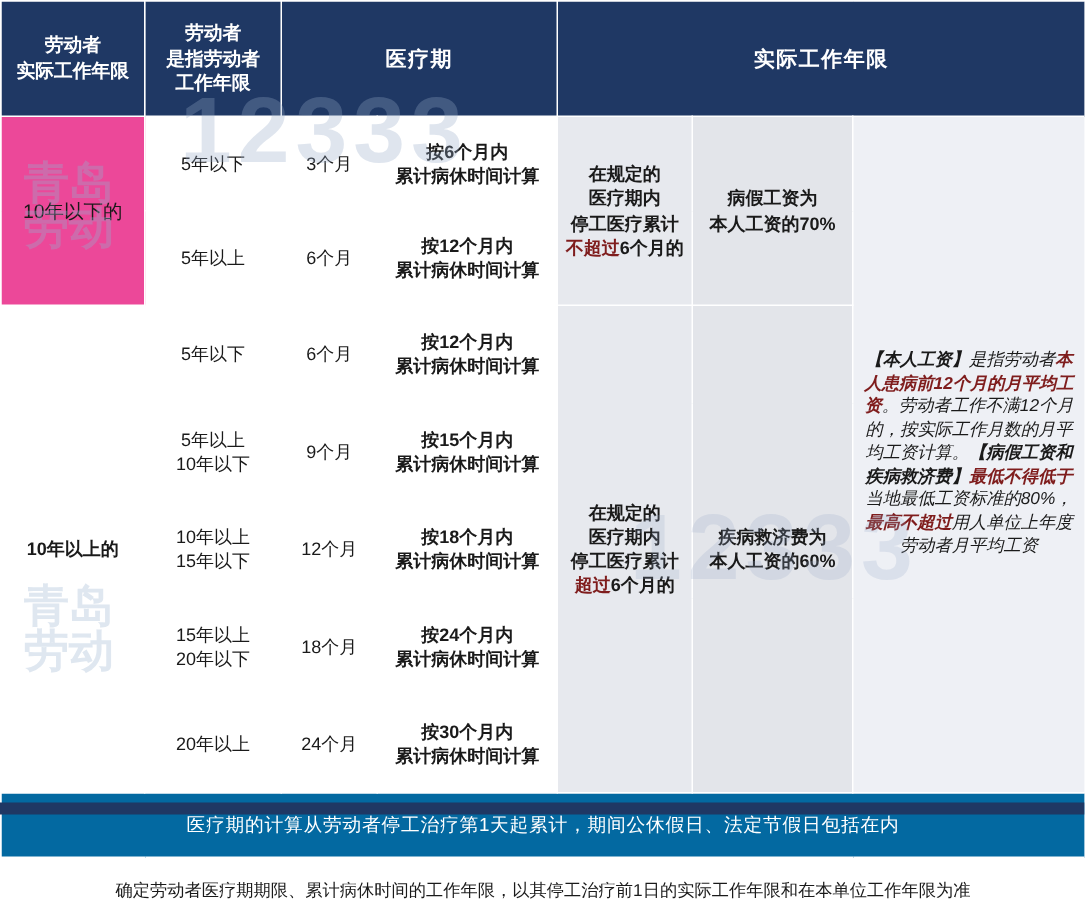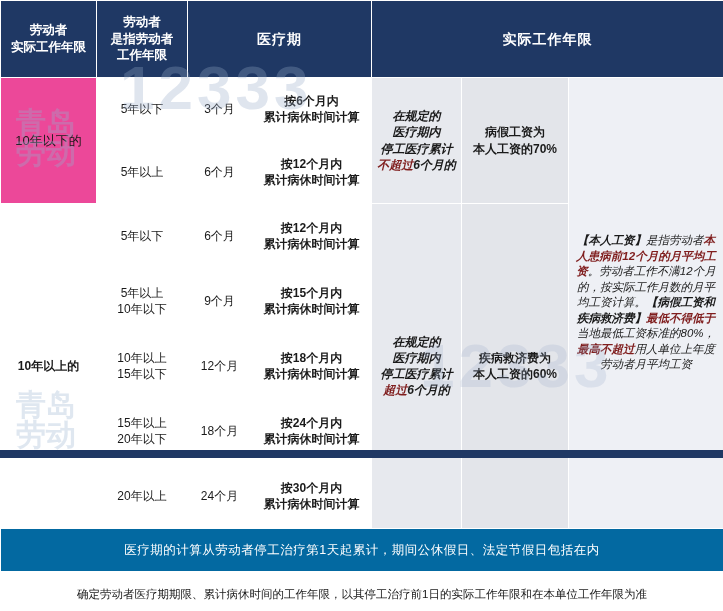--- a/index.html
+++ b/index.html
@@ -8,21 +8,21 @@
     background:#ffffff;
     font-family:"Liberation Sans","DejaVu Sans",sans-serif;
     font-size:12px;
     color:#1a1a1a;
     overflow:hidden;
     position:relative;
   }
   .sheet{
     position:relative;
     width:723px;
-    height:458px;
+    height:543px;
     box-sizing:border-box;
   }
   table.main{
     border-collapse:collapse;
     width:723px;
     table-layout:fixed;
   }
   table.main td, table.main th{
     border:1px solid #ffffff;
     vertical-align:middle;
@@ -34,21 +34,21 @@
     background:#1f3864;
     color:#ffffff;
     font-weight:bold;
     font-size:14px;
     letter-spacing:1px;
     height:68px;
   }
   .hdr.small{font-size:12.5px;letter-spacing:0;}
   .c-yellow{background:#ec4899;font-weight:normal;font-size:13px;}
   .c-white{background:#ffffff;}
-  .c-gray{background:#e7e9ee;font-style:italic;}
+  .c-gray{background:#e7e9ee;}
   .c-gray2{background:#e3e5ea;}
   .c-lightblue{background:#eef0f5;}
   .bold{font-weight:bold;}
   .red{color:#7f1d1d;font-weight:bold;}
   .lblock{
     text-align:left;
     font-size:11.5px;
     line-height:1.55;
     padding:6px 7px;
     font-style:italic;

